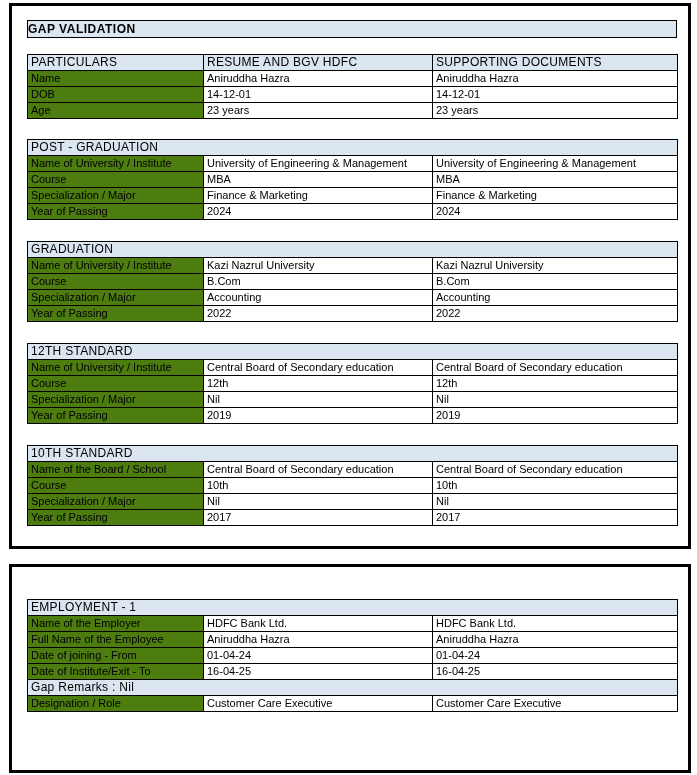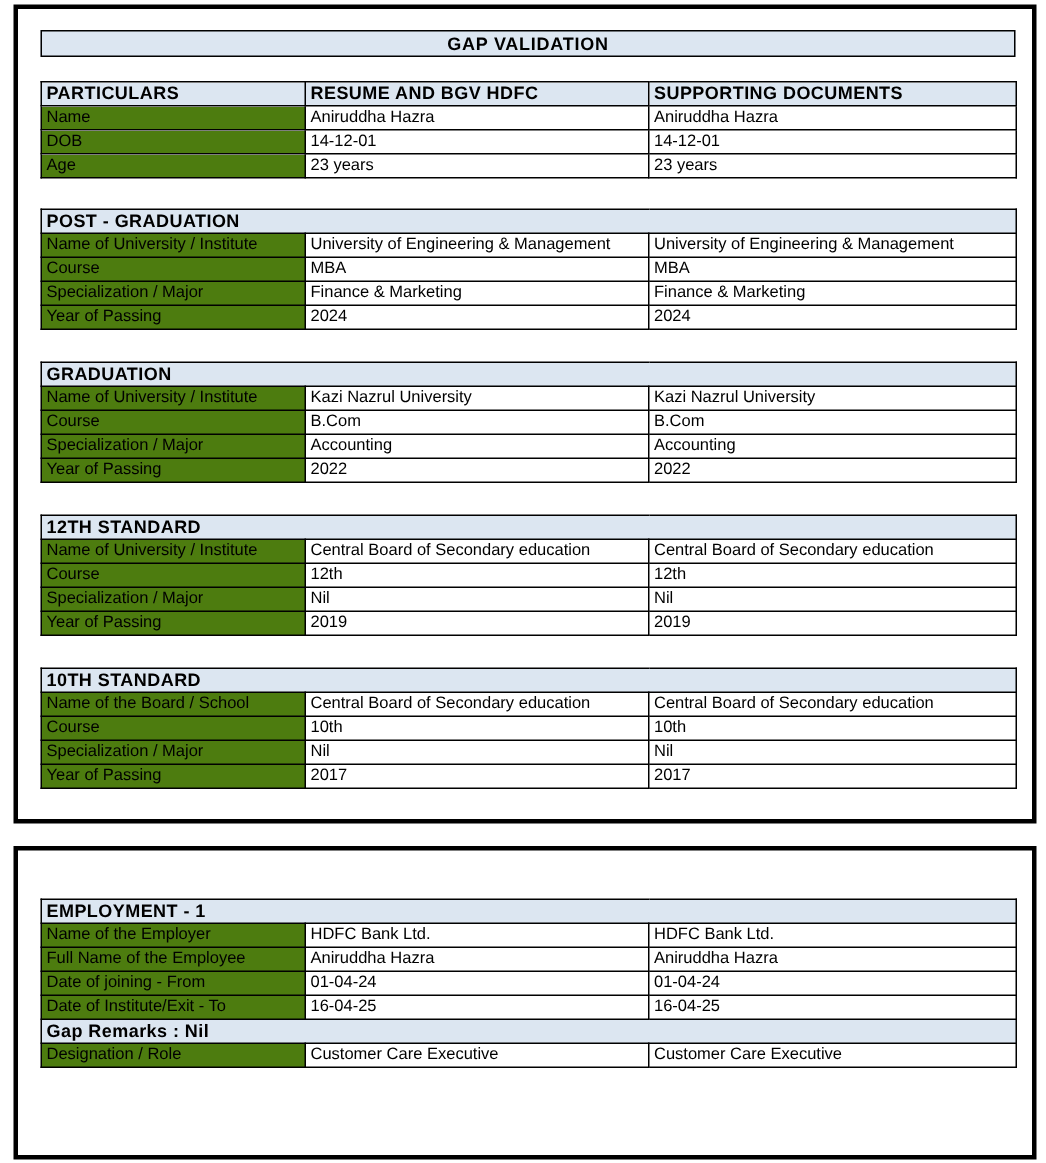--- a/index.html
+++ b/index.html
@@ -3,26 +3,26 @@
 <meta charset="utf-8">
 <style>
   html, body { margin: 0; padding: 0; background: #ffffff; }
   body { width: 697px; height: 775px; position: relative; overflow: hidden;
          font-family: "Liberation Sans", sans-serif; color: #000; }
   .panel { position: absolute; left: 9px; width: 682px; border: 3px solid #000; background: #fff; box-sizing: border-box; }
   #panel1 { top: 3px; height: 546px; }
   #panel2 { top: 564px; height: 209px; }
   .title-bar { position: absolute; left: 27px; top: 20px; width: 650px; height: 18px;
                background: #dce6f1; border: 1px solid #000; box-sizing: border-box;
-               text-align: center; font-size: 12px; font-weight: bold; line-height: 16px; letter-spacing: 0.5px; }
+               font-size: 12px; font-weight: bold; line-height: 16px; letter-spacing: 0.5px; }
   table.grid { position: absolute; left: 27px; width: 650px; border-collapse: collapse; table-layout: fixed; }
   table.grid td { border: 1px solid #000; height: 16px; padding: 0 3px; font-size: 11px; line-height: 15px;
                   white-space: nowrap; overflow: hidden; box-sizing: border-box; }
   table.grid td.label { background: #4d7c0f; }
-  table.grid td.hdr { background: #dce6f1; font-weight: bold; font-size: 12px; letter-spacing: 0.3px; }
+  table.grid td.hdr { background: #dce6f1; font-weight: normal; font-size: 12px; letter-spacing: 0.3px; }
   table.grid col.c1 { width: 176px; }
   table.grid col.c2 { width: 229px; }
   table.grid col.c3 { width: 245px; }
 </style>
 </head>
 <body>
 
 <div class="panel" id="panel1"></div>
 <div class="panel" id="panel2"></div>
 

